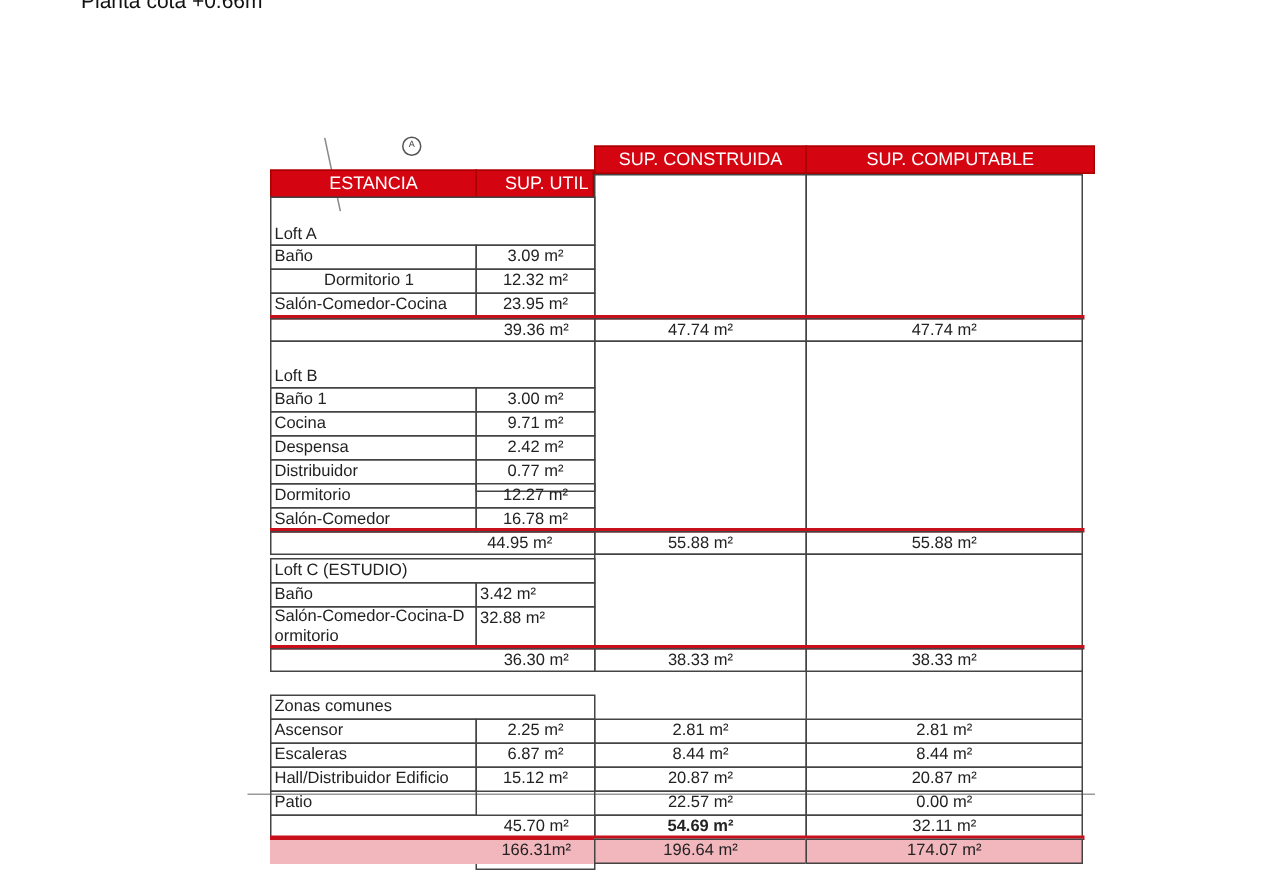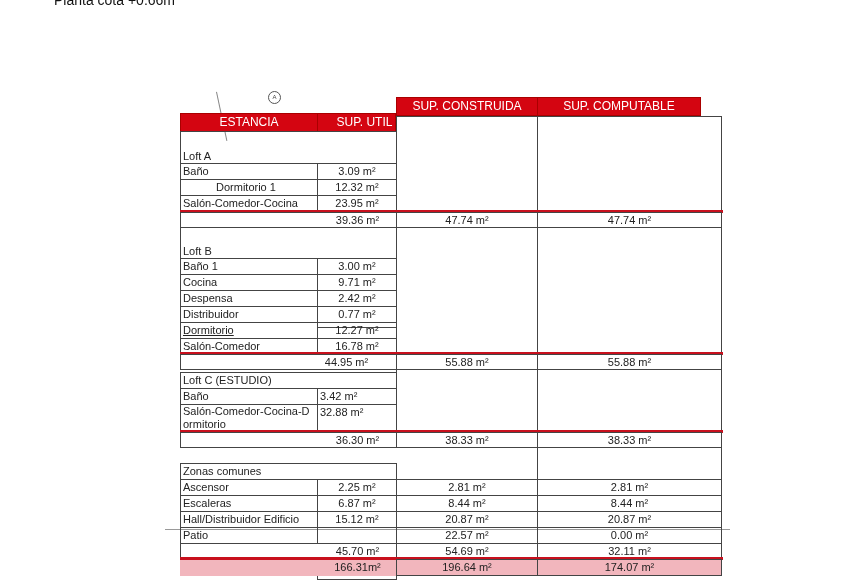--- a/index.html
+++ b/index.html
@@ -16,21 +16,21 @@
   .hline{position:absolute;height:1px;background:#999;}
 </style>
 </head>
 <body>
 
 <div class="title">Planta cota +0.66m</div>
 <div class="slash"></div>
 <div class="marker">A</div>
 
 <div class="hdr" style="left:396px;top:97px;width:142px;height:19px;line-height:17px;">SUP. CONSTRUIDA</div>
-<div class="hdr" style="left:537px;top:97px;width:164px;height:19px;line-height:17px;">SUP. COMPUTABLE</div>
+<div class="hdr" style="left:537px;top:97px;width:193px;height:19px;line-height:17px;">SUP. COMPUTABLE</div>
 <div class="hdr" style="left:180px;top:113px;width:138px;height:19px;line-height:17px;">ESTANCIA</div>
 <div class="hdr" style="left:317px;top:113px;width:79px;height:19px;line-height:17px;padding-left:16px;">SUP. UTIL</div>
 
 <div class="cell" style="left:396px;top:116px;width:142px;height:96px;"></div>
 <div class="cell" style="left:537px;top:116px;width:185px;height:96px;"></div>
 
 <div class="cell l" style="left:180px;top:131px;width:217px;height:33px;padding-top:17px;"><span>Loft A</span></div>
 <div class="cell l" style="left:180px;top:163px;width:138px;height:17px;">Baño</div>
 <div class="cell c" style="left:317px;top:163px;width:80px;height:17px;">3.09 m²</div>
 <div class="cell l" style="left:180px;top:179px;width:138px;height:17px;padding-left:35px;">Dormitorio 1</div>
@@ -46,21 +46,21 @@
 <div class="cell" style="left:537px;top:227px;width:185px;height:127px;"></div>
 <div class="cell l" style="left:180px;top:227px;width:217px;height:32px;padding-top:16px;"><span>Loft B</span></div>
 <div class="cell l" style="left:180px;top:258px;width:138px;height:17px;">Baño 1</div>
 <div class="cell c" style="left:317px;top:258px;width:80px;height:17px;">3.00 m²</div>
 <div class="cell l" style="left:180px;top:274px;width:138px;height:17px;">Cocina</div>
 <div class="cell c" style="left:317px;top:274px;width:80px;height:17px;">9.71 m²</div>
 <div class="cell l" style="left:180px;top:290px;width:138px;height:17px;">Despensa</div>
 <div class="cell c" style="left:317px;top:290px;width:80px;height:17px;">2.42 m²</div>
 <div class="cell l" style="left:180px;top:306px;width:138px;height:17px;">Distribuidor</div>
 <div class="cell c" style="left:317px;top:306px;width:80px;height:22px;">0.77 m²</div>
-<div class="cell l" style="left:180px;top:322px;width:138px;height:17px;text-decoration:underline;">Dormitorio</div>
+<div class="cell l" style="left:180px;top:322px;width:138px;height:17px;">Dormitorio</div>
 <div class="cell c" style="left:317px;top:322px;width:80px;height:17px;">12.27 m²</div>
 <div class="cell l" style="left:180px;top:338px;width:138px;height:17px;">Salón-Comedor</div>
 <div class="cell c" style="left:317px;top:338px;width:80px;height:17px;">16.78 m²</div>
 <div class="redline" style="left:180px;top:352px;width:543px;"></div>
 <div class="cell c" style="left:180px;top:354px;width:217px;height:16px;padding-left:116px;">44.95 m²</div>
 <div class="cell c" style="left:396px;top:354px;width:142px;height:16px;">55.88 m²</div>
 <div class="cell c" style="left:537px;top:354px;width:185px;height:16px;">55.88 m²</div>
 
 <div class="cell" style="left:396px;top:369px;width:142px;height:63px;"></div>
 <div class="cell" style="left:537px;top:369px;width:185px;height:63px;"></div>
@@ -92,19 +92,19 @@
 <div class="cell c" style="left:396px;top:511px;width:142px;height:17px;">20.87 m²</div>
 <div class="cell c" style="left:537px;top:511px;width:185px;height:17px;">20.87 m²</div>
 
 <div class="hline" style="left:165px;top:529px;width:565px;"></div>
 <div class="cell l" style="left:180px;top:527px;width:138px;height:17px;">Patio</div>
 <div class="cell c" style="left:317px;top:527px;width:80px;height:17px;margin-top:36px;">21.46 m²</div>
 <div class="cell c" style="left:396px;top:527px;width:142px;height:17px;">22.57 m²</div>
 <div class="cell c" style="left:537px;top:527px;width:185px;height:17px;">0.00 m²</div>
 
 <div class="cell c" style="left:180px;top:543px;width:217px;height:16px;padding-left:138px;">45.70 m²</div>
-<div class="cell c" style="left:396px;top:543px;width:142px;height:16px;">54.69 m²</div>
+<div class="cell c" style="left:396px;top:543px;width:142px;height:16px;font-weight:bold;">54.69 m²</div>
 <div class="cell c" style="left:537px;top:543px;width:185px;height:16px;">32.11 m²</div>
 <div class="redline" style="left:180px;top:557px;width:543px;"></div>
 
 <div class="cell c pink" style="left:180px;top:560px;width:217px;height:16px;padding-left:138px;border:none;">166.31m²</div>
 <div class="cell c pink" style="left:396px;top:559px;width:142px;height:17px;">196.64 m²</div>
 <div class="cell c pink" style="left:537px;top:559px;width:185px;height:17px;">174.07 m²</div>
 
 </body></html>

